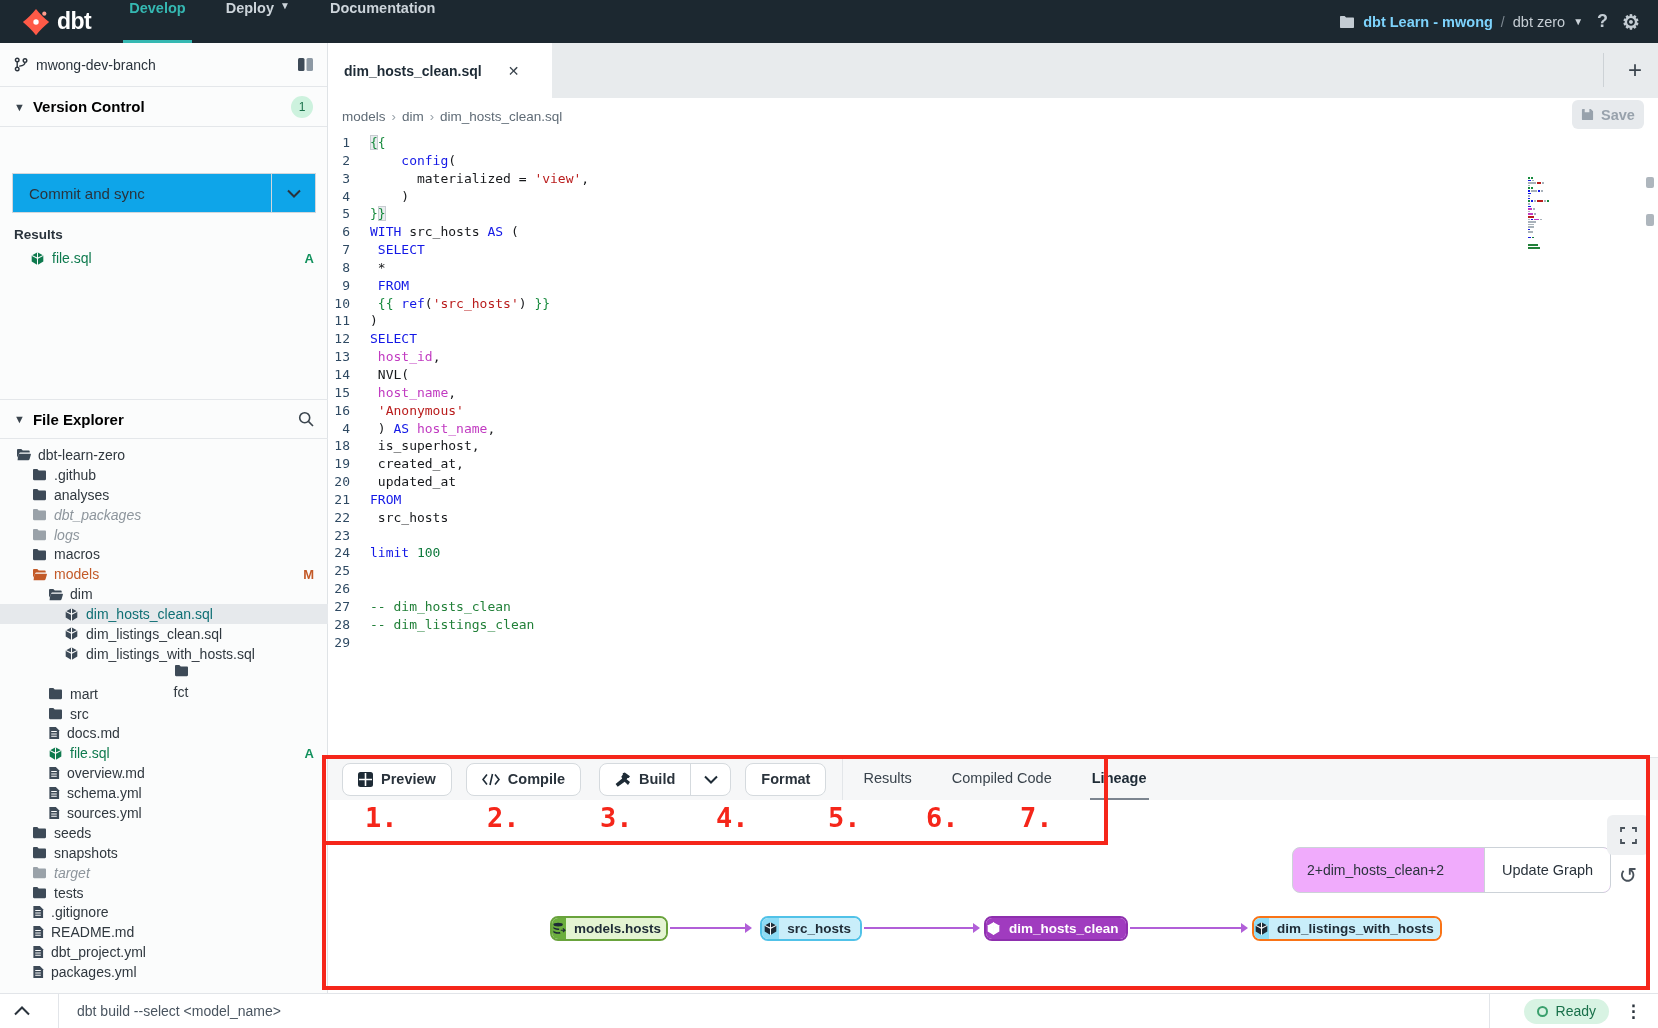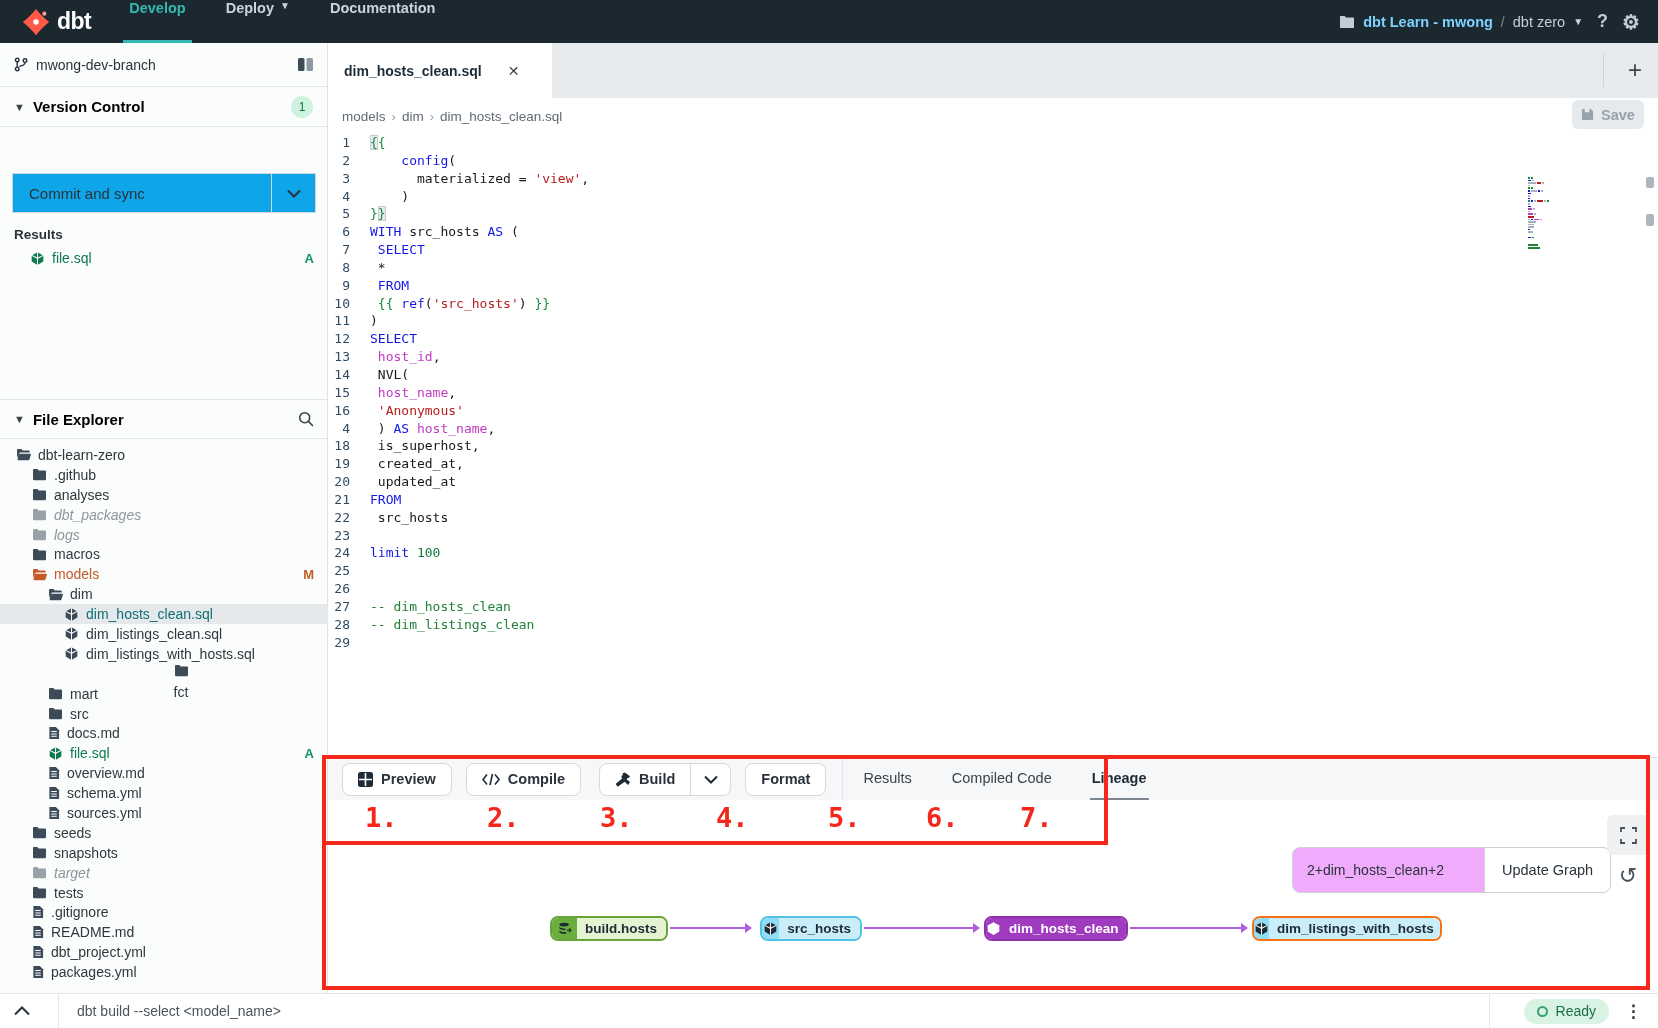--- a/index.html
+++ b/index.html
@@ -618,21 +618,21 @@
         <div id="lin-nodes">
             <div class="lin-node n-source" style="left: 222px; width: 118px;">
               <span class="nicon">
                 <svg width="14" height="13" viewBox="0 0 16 15" fill="currentColor">
                   <ellipse cx="7" cy="3" rx="5.5" ry="2.2"></ellipse>
                   <path d="M1.5 3v8.5c0 1.2 2.5 2.2 5.5 2.2 1 0 2-.1 2.8-.3L9 11.5c-.6.1-1.3.2-2 .2-3 0-5.5-1-5.5-2.2z"></path>
                   <path d="M1.5 7c0 1.2 2.5 2.2 5.5 2.2h1.2V7.4C7.8 7.5 7.4 7.5 7 7.5c-3 0-5.5-1-5.5-2.2z"></path>
                   <path d="M10 9.5h4.5M12.5 7.3l2.4 2.2-2.4 2.2" stroke="currentColor" stroke-width="1.4" fill="none"></path>
                 </svg>
               </span>
-              <span class="nlabel">build.hosts</span>
+              <span class="nlabel">models.hosts</span>
             </div>
             <div class="lin-node n-cyan" style="left: 432px; width: 102px;">
               <span class="nicon">
                 <svg width="15" height="15" viewBox="0 0 16 16">
                   <path d="M8 1.2 14.2 4.7v6.6L8 14.8 1.8 11.3V4.7z" fill="currentColor"></path>
                   <path d="M8 1.2v6.6M1.8 4.7 8 7.8l6.2-3.1M8 14.8V7.8" stroke="#fbfcfc" stroke-width="1.1" fill="none"></path>
                 </svg>
               </span>
               <span class="nlabel">src_hosts</span>
             </div>

